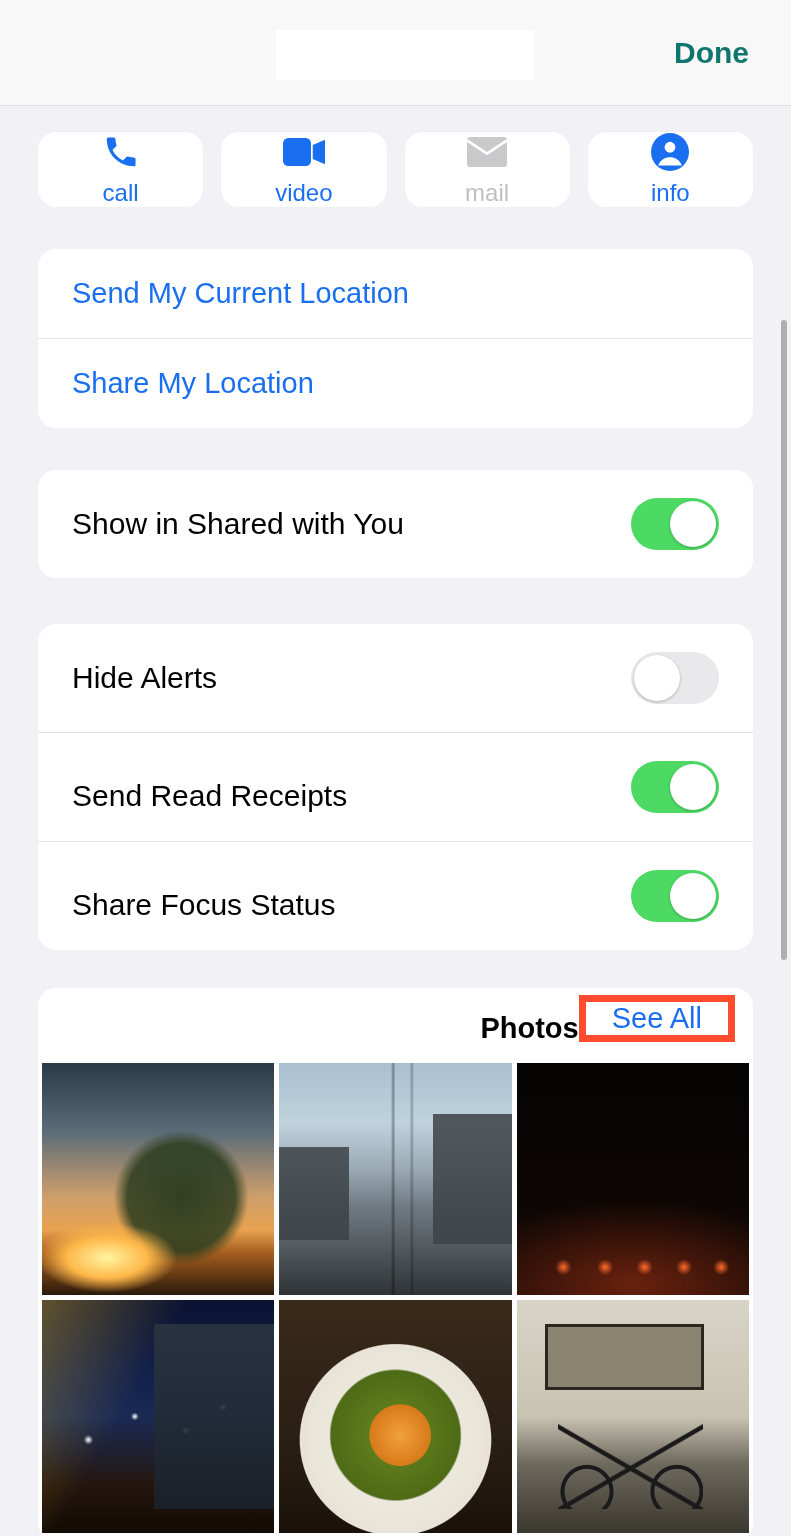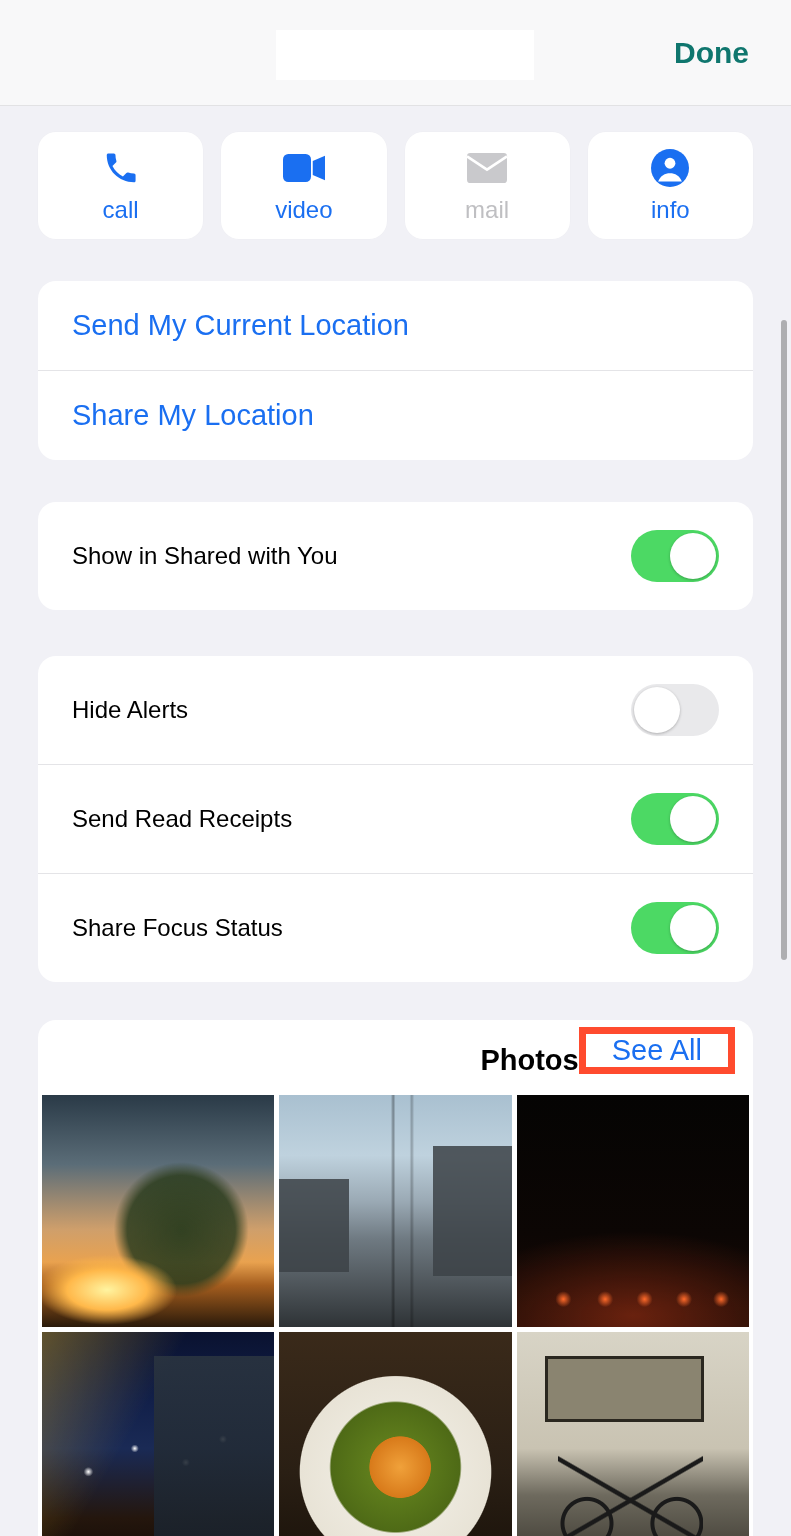--- a/index.html
+++ b/index.html
@@ -40,21 +40,21 @@
 
   
   .content { padding: 0 38px; }
   .action-row {
     display: flex;
     gap: 18px;
     margin-top: 26px;
   }
   .action-btn {
     flex: 1;
-    height: 107px;
+    height: 75px;
     background: #fff;
     border-radius: 18px;
     display: flex;
     flex-direction: column;
     align-items: center;
     justify-content: center;
     gap: 8px;
     box-shadow: 0 0 0 0.5px rgba(0,0,0,0.02);
   }
   .action-btn .icon { height: 40px; display:flex; align-items:center; justify-content:center; }
@@ -69,29 +69,29 @@
     overflow: hidden;
     margin-top: 42px;
   }
   .row {
     display: flex;
     align-items: center;
     justify-content: space-between;
     padding: 28px 34px;
     min-height: 82px;
   }
-  .row + .row { border-top: 1px solid #e4e4e7; }
+  .row + .row { border-top: 1px solid #e4e4e7; align-items: flex-end; }
   .row.link span:first-child {
     color: #1a6ff1;
     font-size: 29px;
     font-weight: 400;
   }
   .row.toggle span:first-child {
     color: #000;
-    font-size: 24px;
+    font-size: 30px;
     font-weight: 400;
   }
   .footnote {
     color: #8a8a8e;
     font-size: 24px;
     line-height: 1.35;
     padding: 14px 34px 0 34px;
   }
   .footnote a { color: #1a6ff1; text-decoration: none; }
   .group.mt-sm { margin-top: 46px; }

